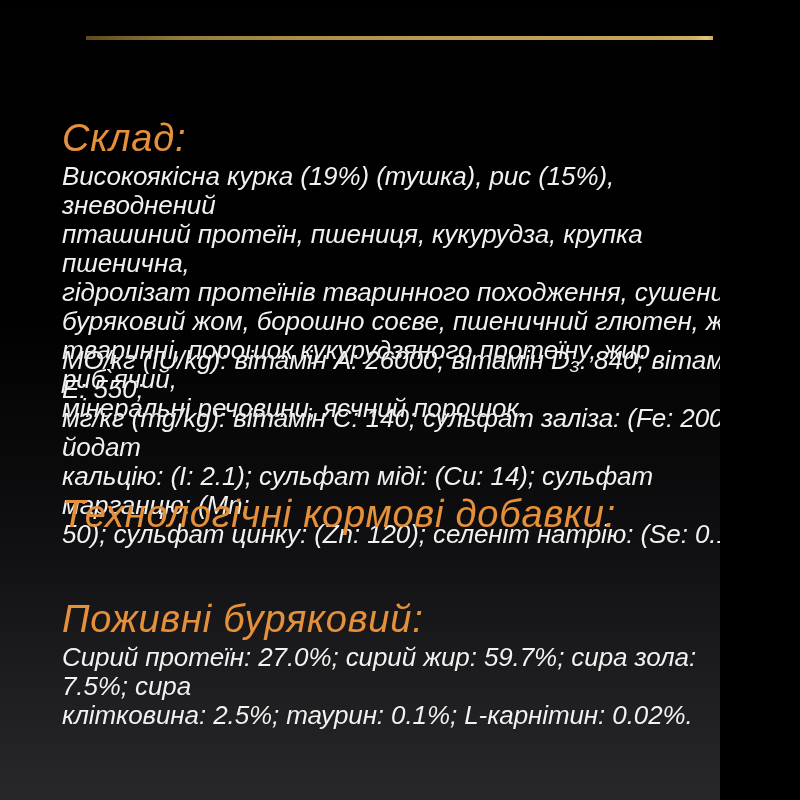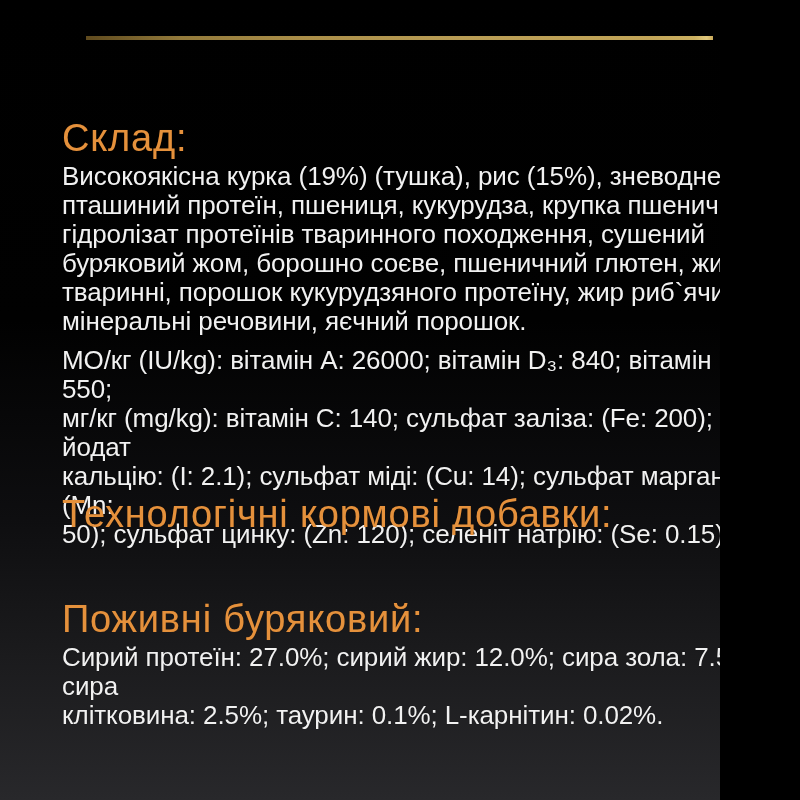--- a/index.html
+++ b/index.html
@@ -7,20 +7,21 @@
     padding: 0;
     background: #000;
   }
   #canvas {
     position: relative;
     width: 720px;
     height: 800px;
     overflow: hidden;
     background: linear-gradient(180deg, #000000 0%, #010101 40%, #0e0e10 65%, #1b1b1d 82%, #28282b 100%);
     font-family: "Liberation Sans", "DejaVu Sans", sans-serif;
+    font-style: italic;
   }
   .gold-line {
     position: absolute;
     left: 86px;
     top: 36px;
     width: 627px;
     height: 4px;
     background: linear-gradient(90deg, #5f4a1e 0%, #937a3b 15%, #ab8f49 35%, #b99d55 60%, #c2a558 90%, #cbb061 97%, #e0c77c 99%, #caa95a 100%);
   }
   .section {
@@ -76,17 +77,17 @@
 кальцію: (I: 2.1); сульфат міді: (Cu: 14); сульфат марганцю: (Mn:
 50); сульфат цинку: (Zn: 120); селеніт натрію: (Se: 0.15).</p>
   </div>
 
   <div class="section" id="sec-3">
     <h2>Технологічні кормові добавки:</h2>
   </div>
 
   <div class="section" id="sec-4">
     <h2>Поживні буряковий:</h2>
-    <p>Сирий протеїн: 27.0%; сирий жир: 12.0%; сира зола: 7.5%; сира
+    <p>Сирий протеїн: 27.0%; сирий жир: 59.7%; сира зола: 7.5%; сира
 клітковина: 2.5%; таурин: 0.1%; L-карнітин: 0.02%.</p>
   </div>
 
 </div>
 
 </body></html>

